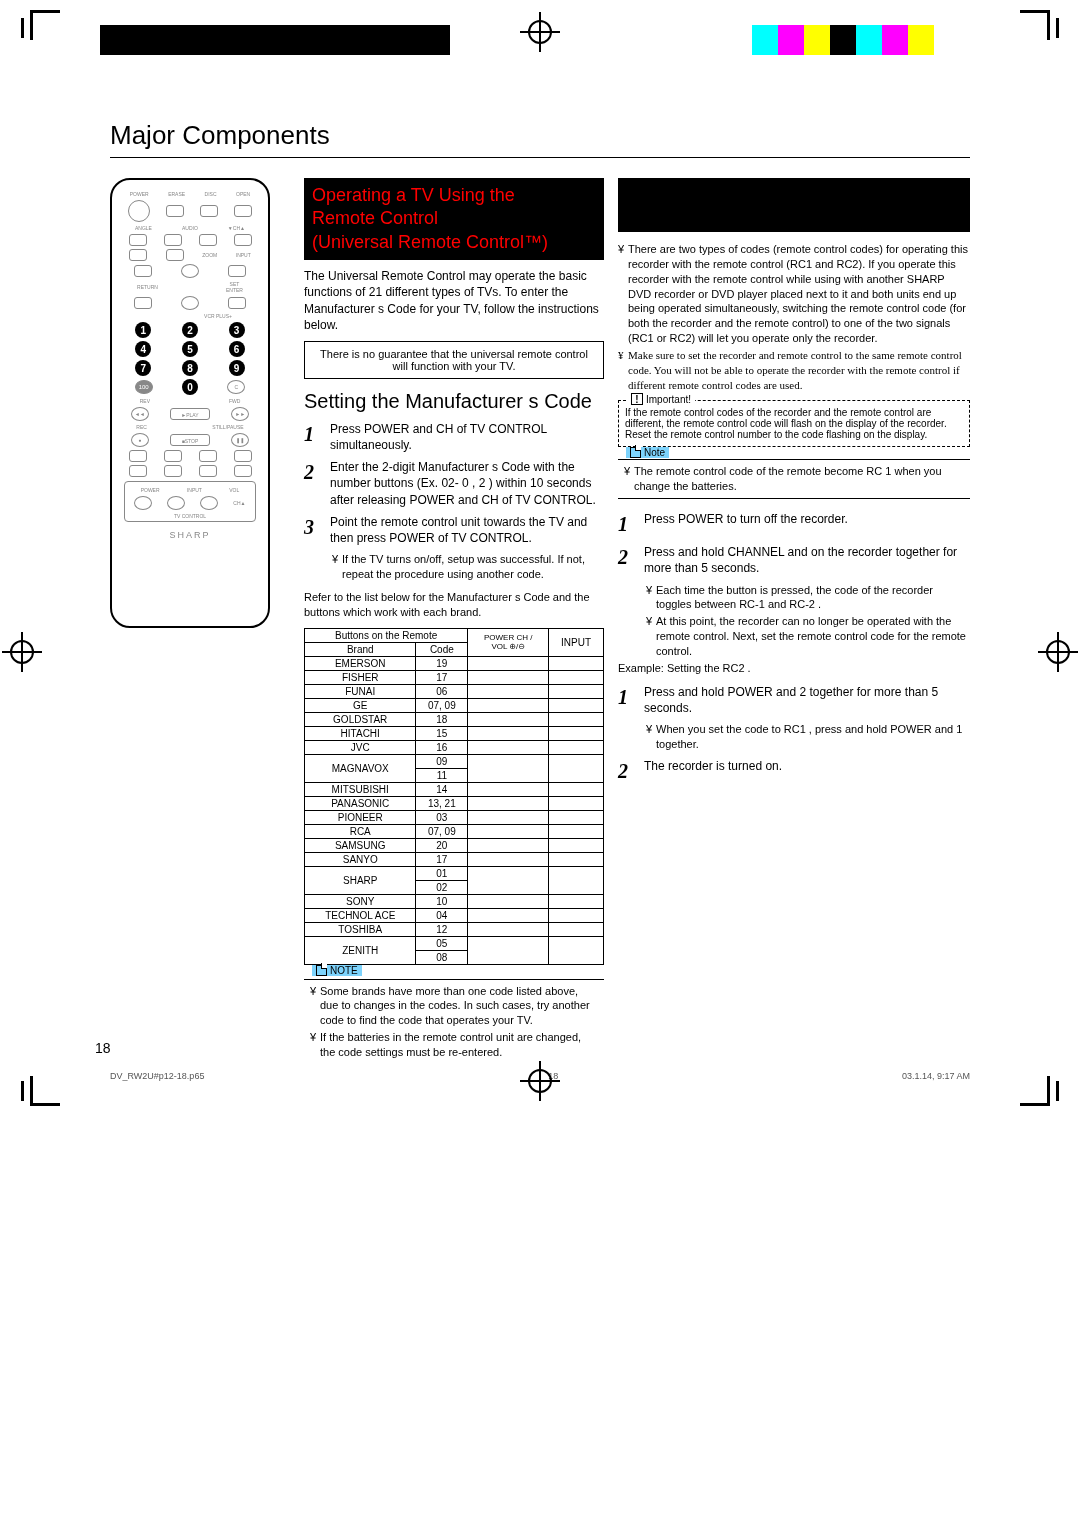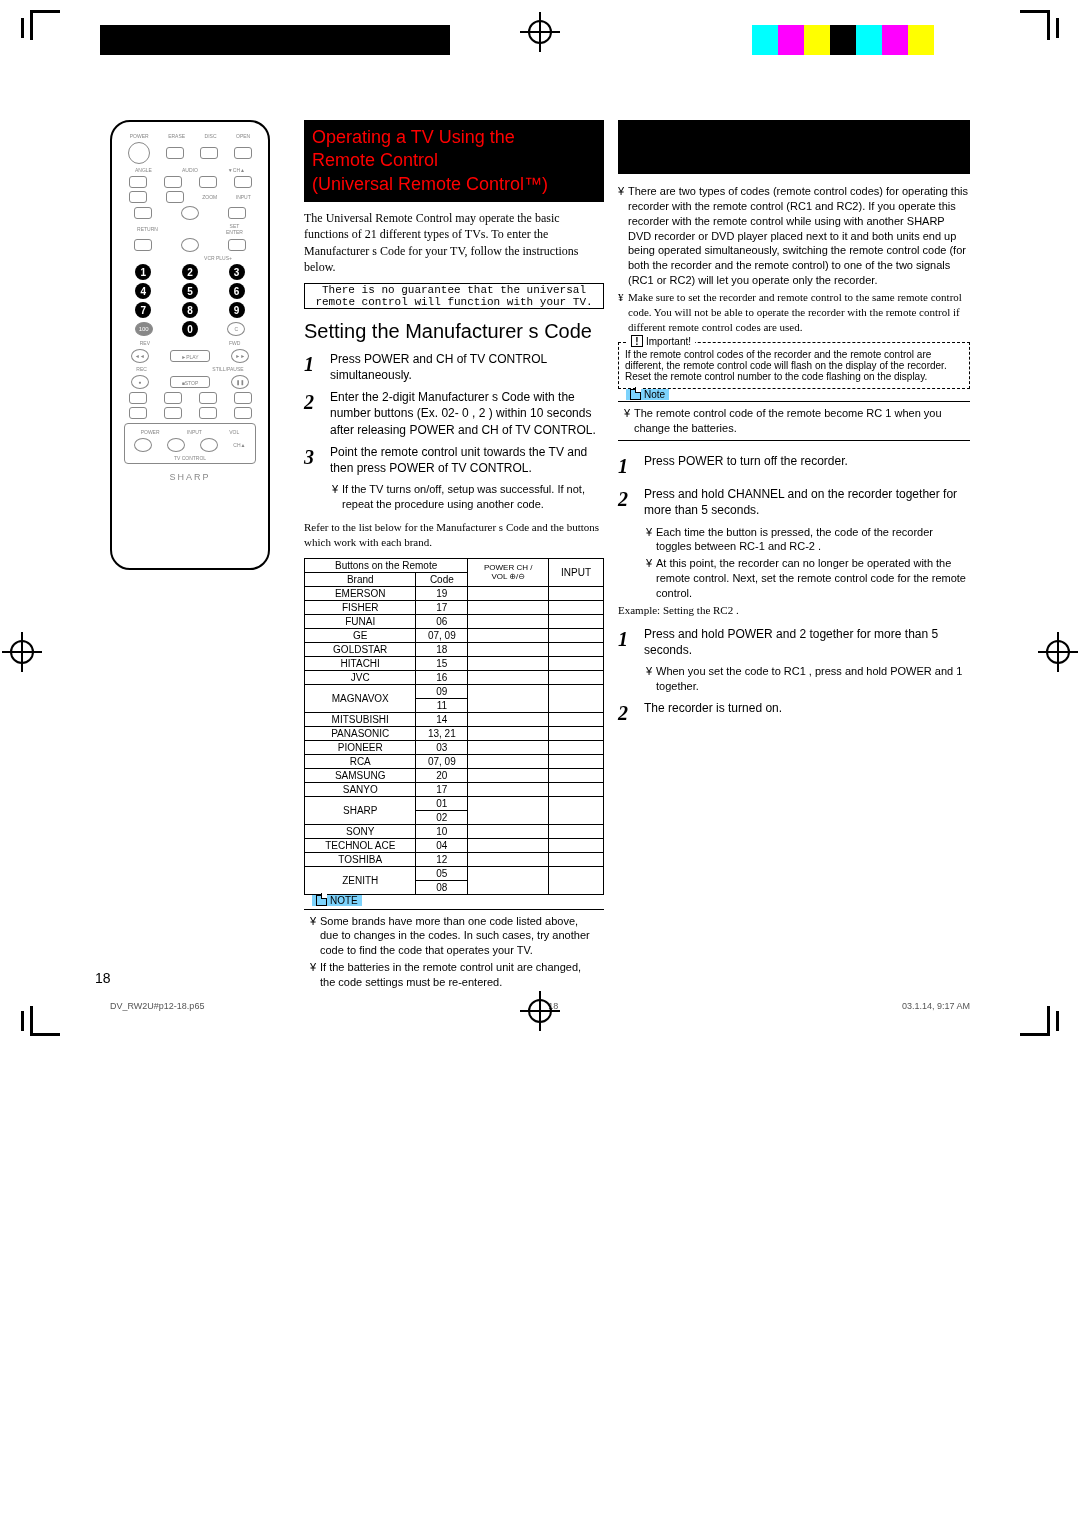--- a/index.html
+++ b/index.html
@@ -47,22 +47,22 @@
   .rbtn.big { width: 22px; height: 22px; border-radius: 50%; }
   .num-circle { width: 16px; height: 16px; border-radius: 50%; background: #000; color: #fff; display: inline-flex; align-items: center; justify-content: center; font-size: 10px; font-weight: bold; }
   .brand { text-align:center; font-size:9px; letter-spacing:2px; color:#888; margin-top:8px; }
   .label-tiny { font-size: 5px; color: #888; text-align: center; }
 
   
   .black-heading { background: #000; color: #f00; font-size: 18px; padding: 6px 8px; line-height: 1.3; margin-bottom: 8px; }
   .black-heading-plain { background: #000; height: 54px; margin-bottom: 10px; }
   h2.sub { font-size: 20px; font-weight: normal; margin: 10px 0 8px 0; line-height: 1.2; }
   
-  .body-text { font-size: 12px; line-height: 1.35; margin-bottom: 8px; font-family: Liberation Serif, serif; }
-  .boxed { border: 1px solid #000; font-size: 11px; text-align: center; margin: 6px 0; font-family: Liberation Mono, monospace; }
+  .body-text { font-size: 12px; line-height: 1.35; margin-bottom: 8px; }
+  .boxed { border: 1px solid #000; padding: 6px; font-size: 11px; text-align: center; margin: 6px 0; }
   
   .step { display: flex; gap: 8px; margin: 6px 0; font-size: 12px; line-height: 1.35; }
   .step-num { font-size: 20px; font-style: italic; font-weight: bold; font-family: Georgia, serif; width: 18px; flex-shrink: 0; }
   .bullet-list { margin-left: 28px; }
   .bullet-item { font-size: 11px; line-height: 1.35; margin: 2px 0; position: relative; padding-left: 10px; }
   .bullet-item::before { content: "¥"; position: absolute; left: 0; }
 
   
   table.codes { border-collapse: collapse; width: 100%; font-size: 10px; margin-top: 6px; }
   table.codes th, table.codes td { border: 1px solid #000; padding: 1px 4px; text-align: center; }
@@ -101,20 +101,21 @@
         <div class="c2"></div>
         <div class="c3"></div>
       <div class="c4"></div>
         <div class="c1"></div>
         <div class="c2"></div>
         <div class="c3"></div>
         <div class="c8"></div>
     </div>
   </div>
 
+  <h1 class="page-title">Major Components</h1>
 
   <div class="content">
 
     <div class="col1">
       <div class="remote">
         <div class="remote-row">
             <span class="label-tiny">POWER</span>
             <span class="label-tiny">ERASE</span>
             <span class="label-tiny">DISC</span>
             <span class="label-tiny">OPEN</span>

